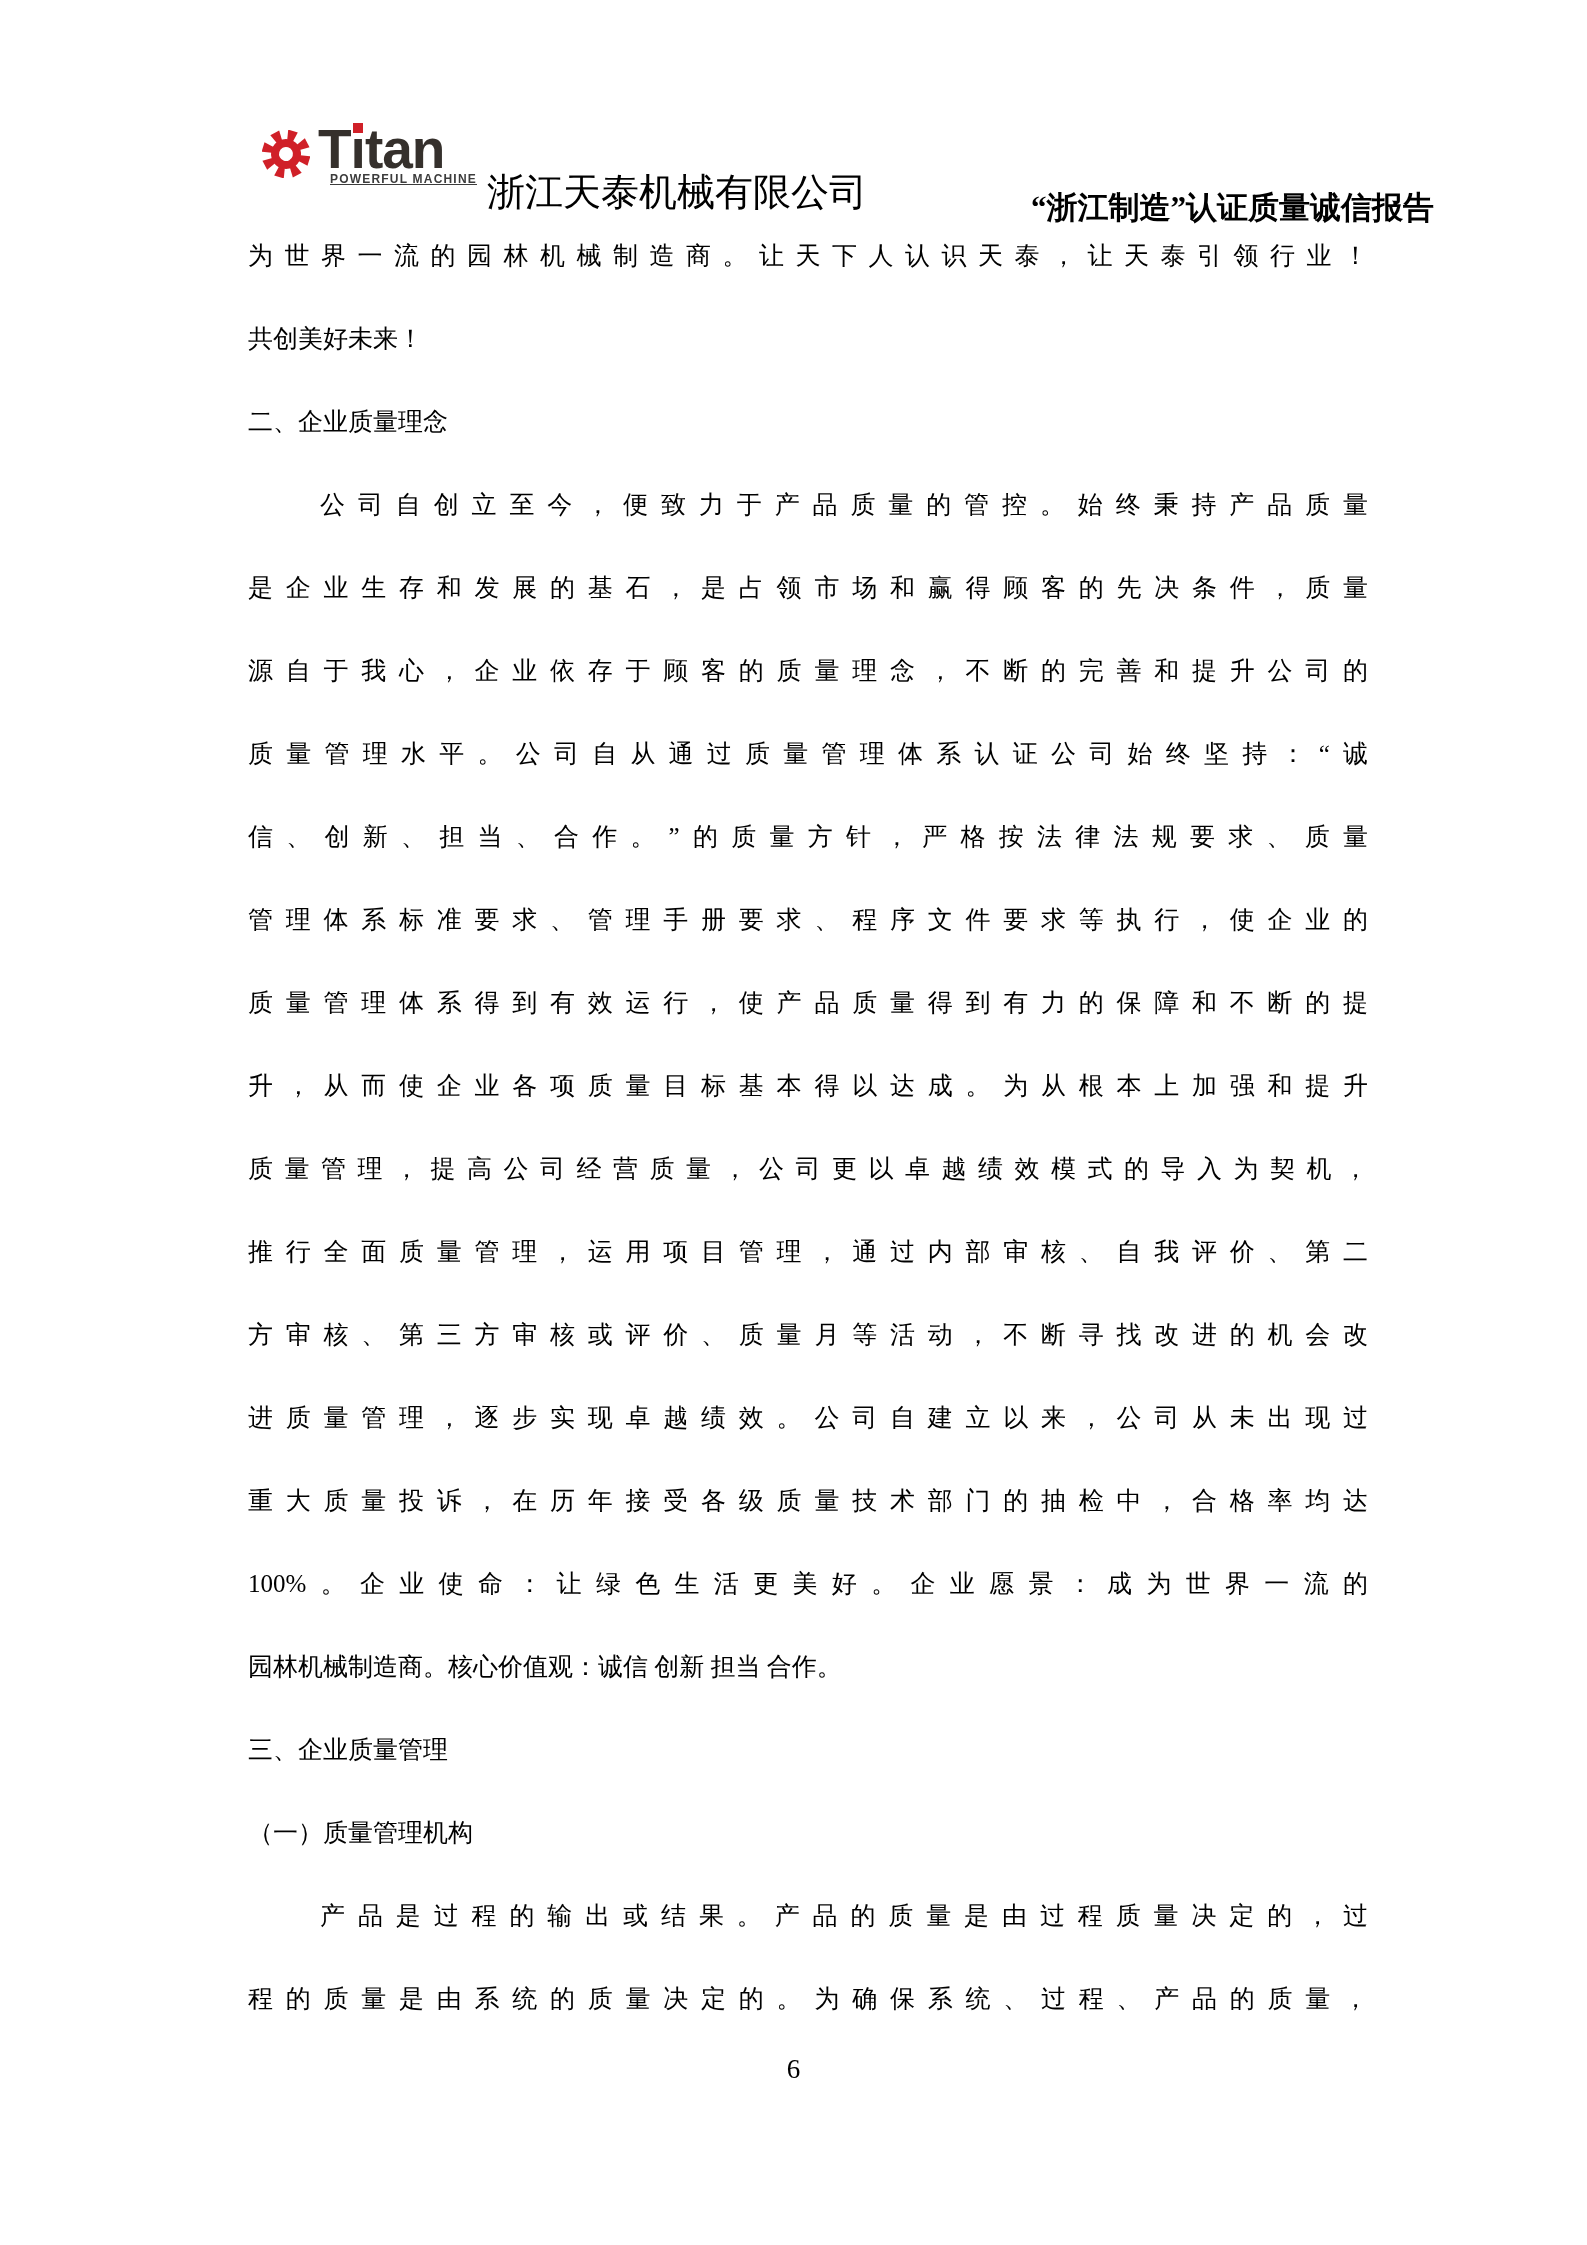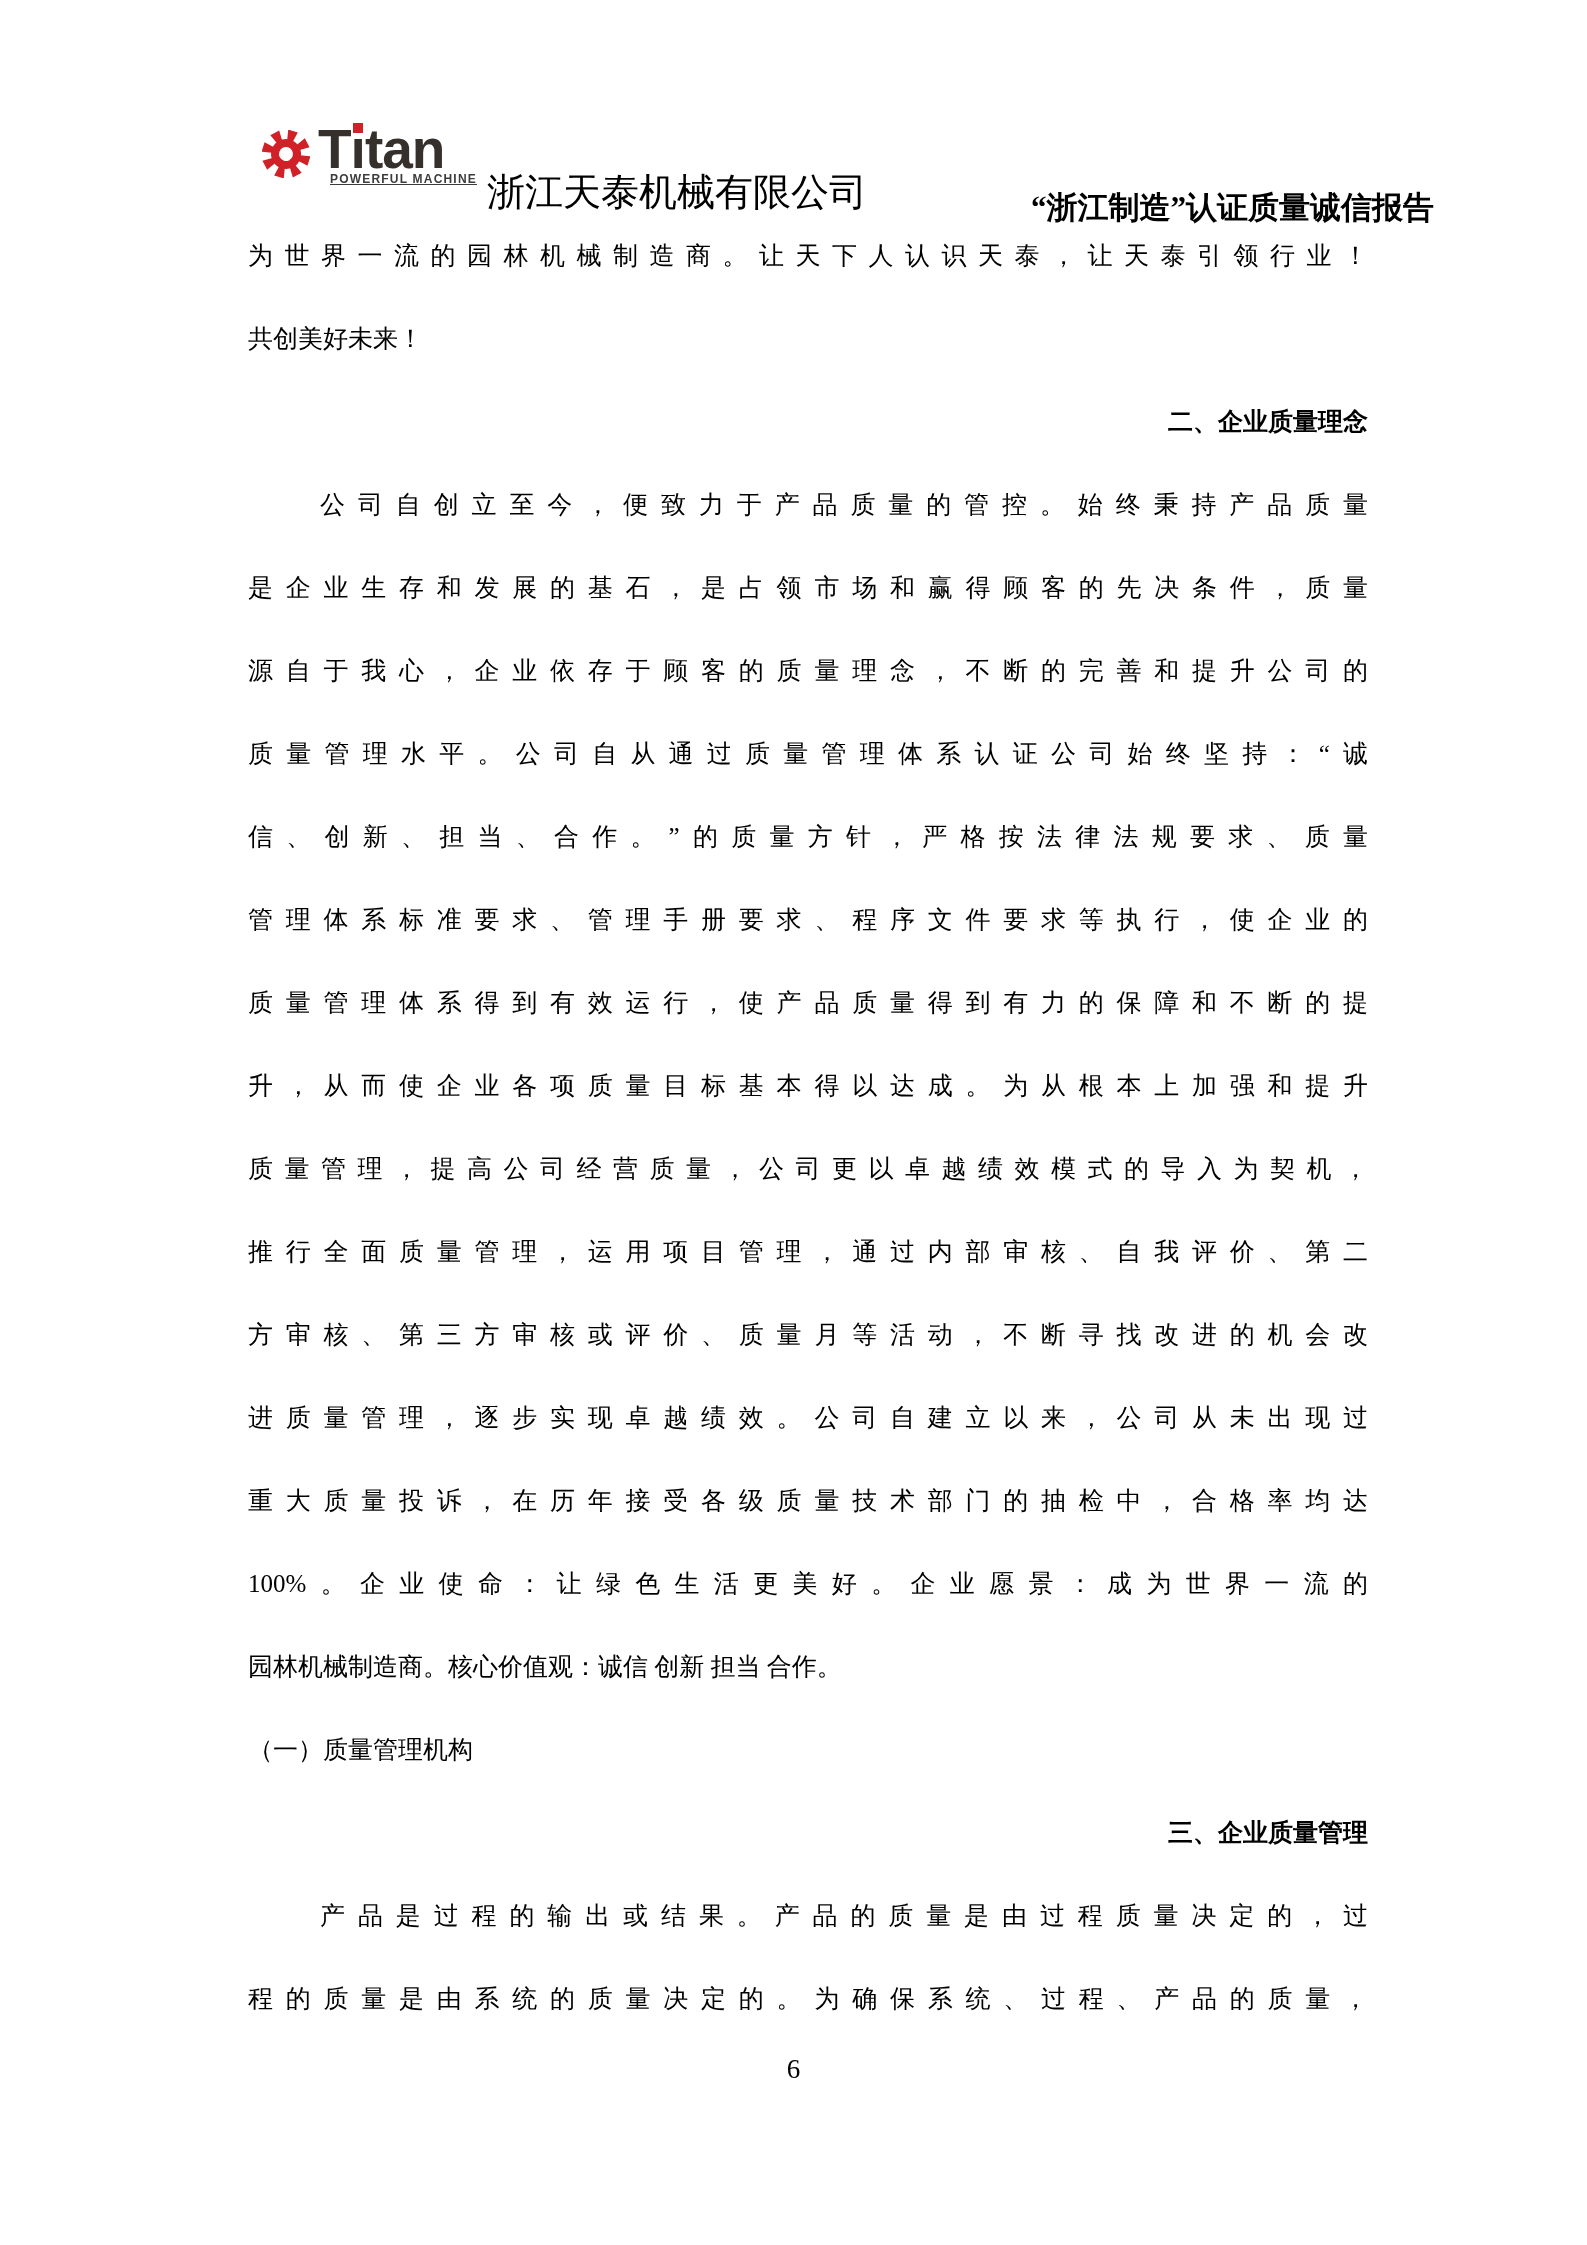--- a/index.html
+++ b/index.html
@@ -54,21 +54,21 @@
   .line {
     height:83px;
     white-space:nowrap;
     text-align:left;
   }
   .line.fill {
     text-align:justify;
     text-align-last:justify;
   }
   .line.indent { text-indent:72px; }
-  .line.heading { font-weight:bold;text-align:right; }
+  .line.heading { font-weight:normal; }
 
   
   .page-number {
     position:absolute; left:0; right:0; top:2054px;
     text-align:center; font-size:27px; color:#000;
   }
 </style>
 </head>
 <body>
 
@@ -110,21 +110,21 @@
       <div class="line fill">管理体系标准要求、管理手册要求、程序文件要求等执行，使企业的</div>
       <div class="line fill">质量管理体系得到有效运行，使产品质量得到有力的保障和不断的提</div>
       <div class="line fill">升，从而使企业各项质量目标基本得以达成。为从根本上加强和提升</div>
       <div class="line fill">质量管理，提高公司经营质量，公司更以卓越绩效模式的导入为契机，</div>
       <div class="line fill">推行全面质量管理，运用项目管理，通过内部审核、自我评价、第二</div>
       <div class="line fill">方审核、第三方审核或评价、质量月等活动，不断寻找改进的机会改</div>
       <div class="line fill">进质量管理，逐步实现卓越绩效。公司自建立以来，公司从未出现过</div>
       <div class="line fill">重大质量投诉，在历年接受各级质量技术部门的抽检中，合格率均达</div>
       <div class="line fill">100%。企业使命：让绿色生活更美好。企业愿景：成为世界一流的</div>
       <div class="line">园林机械制造商。核心价值观：诚信 创新 担当 合作。</div>
+      <div class="line heading">三、企业质量管理</div>
       <div class="line">（一）质量管理机构</div>
-      <div class="line heading">三、企业质量管理</div>
       <div class="line fill indent">产品是过程的输出或结果。产品的质量是由过程质量决定的，过</div>
       <div class="line fill">程的质量是由系统的质量决定的。为确保系统、过程、产品的质量，</div>
     </div>
 
   <div class="page-number">6</div>
 
 </div>
 
 </body></html>

